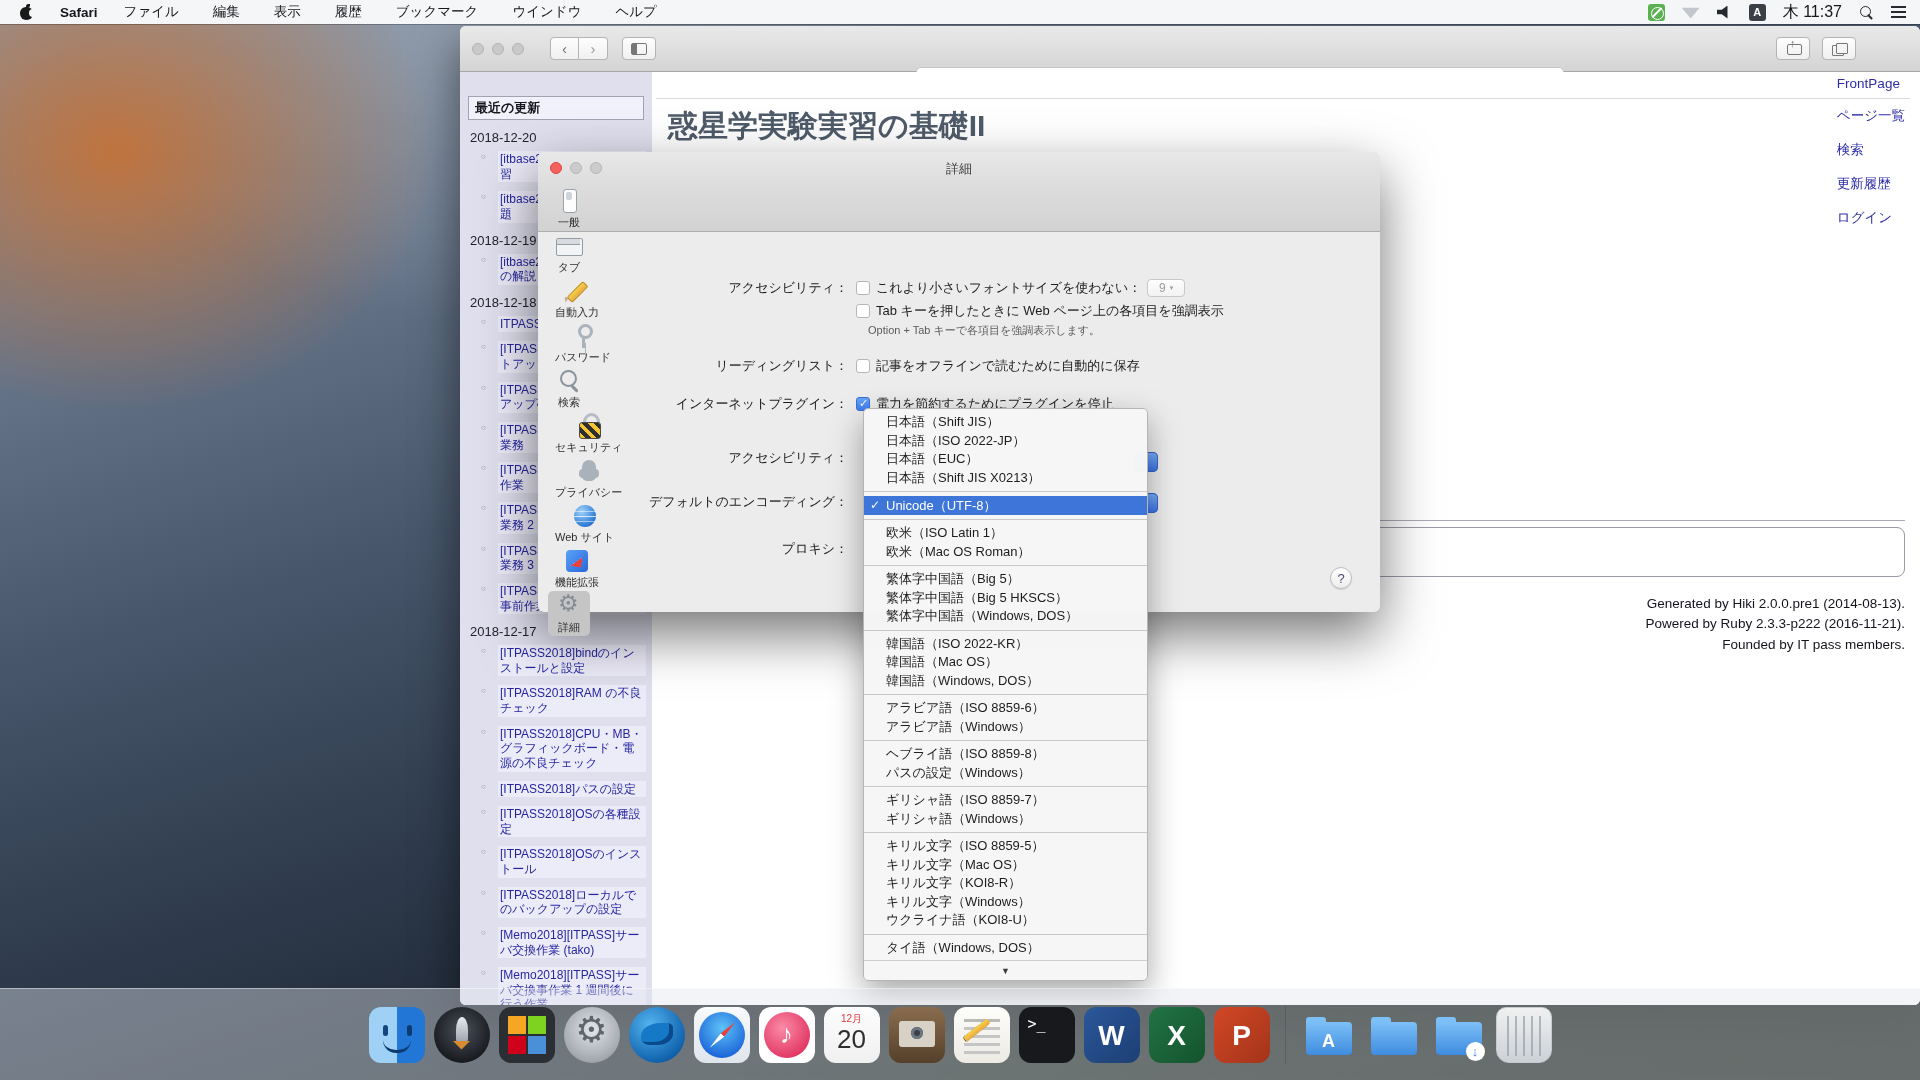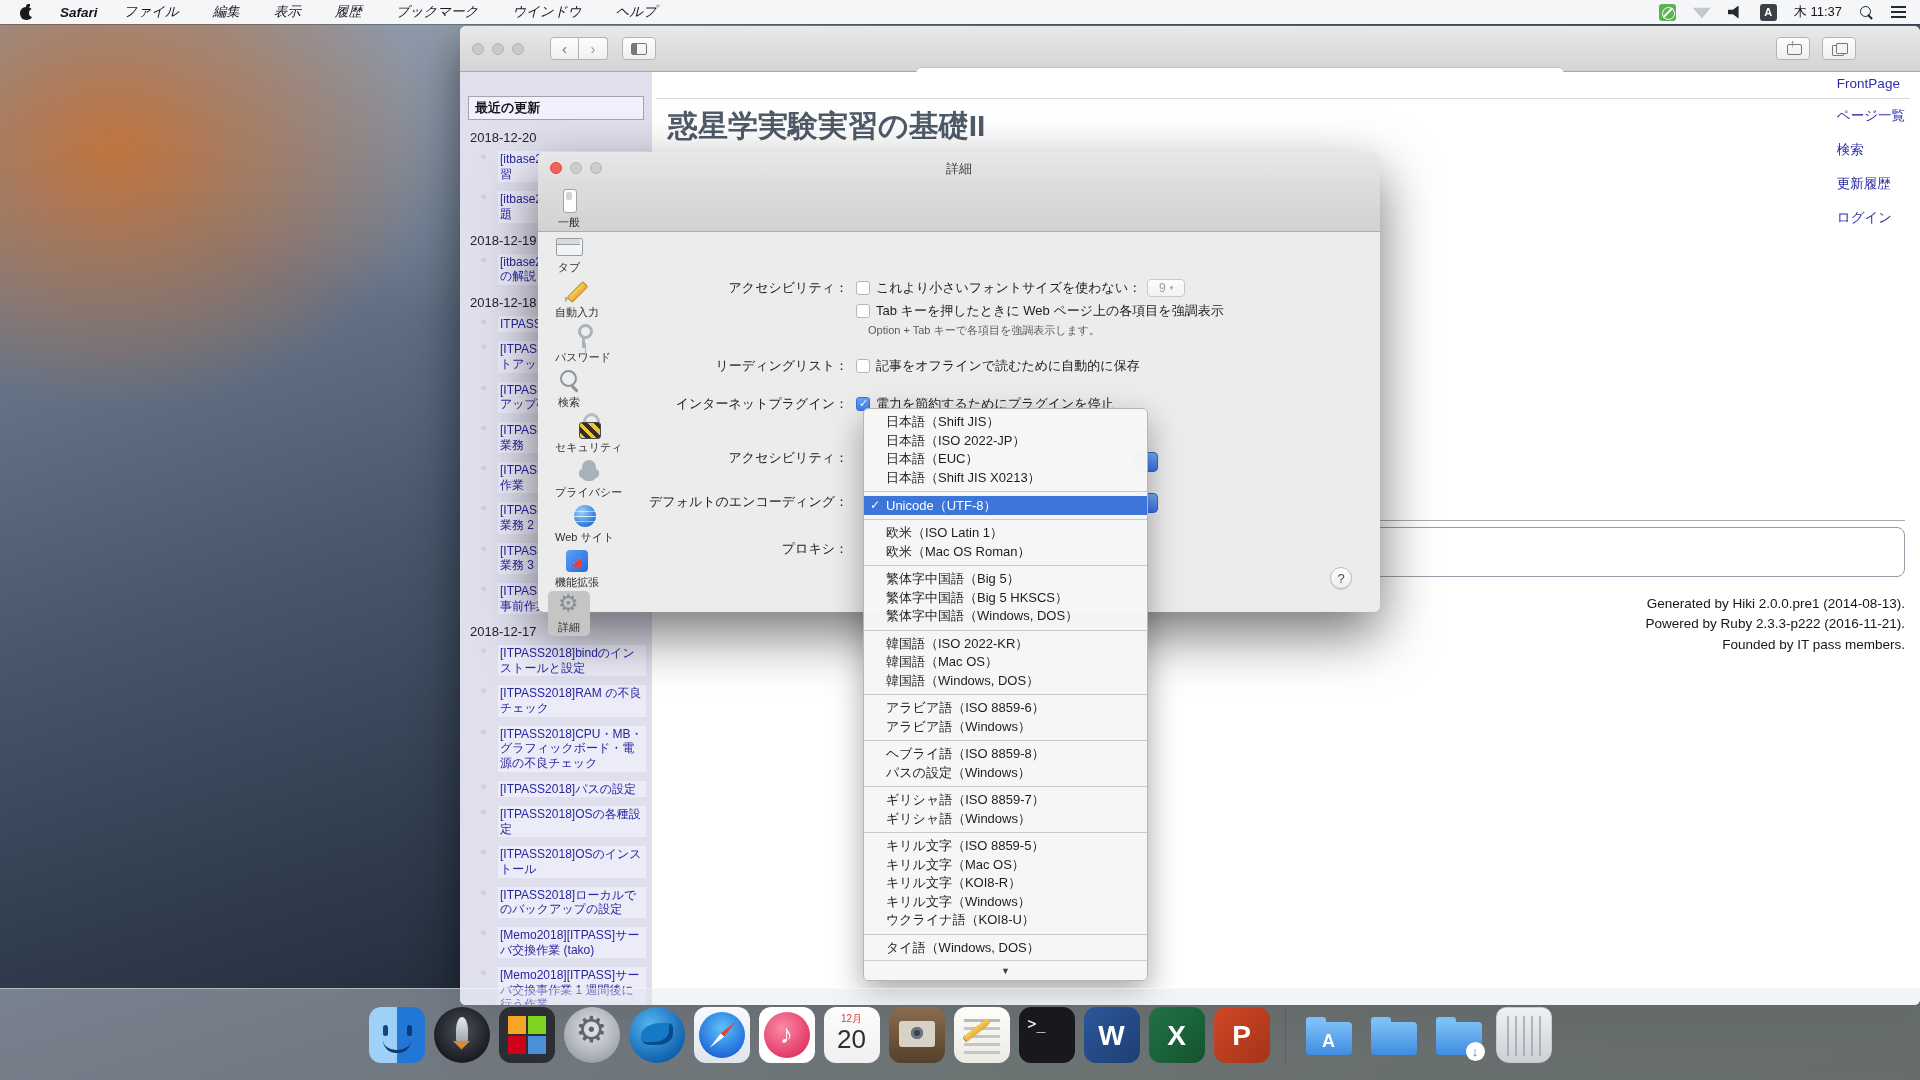--- a/index.html
+++ b/index.html
@@ -12,34 +12,34 @@
       radial-gradient(ellipse 520px 420px at 6% 14%, rgba(205,113,47,.85), rgba(205,113,47,0) 62%),
       radial-gradient(ellipse 700px 500px at 26% 2%, rgba(165,175,188,.55), rgba(165,175,188,0) 60%),
       radial-gradient(ellipse 900px 600px at 90% 96%, rgba(16,26,18,.9), rgba(16,26,18,0) 70%),
       linear-gradient(163deg,#8b97a6 0%,#66758a 22%,#47566b 40%,#334052 55%,#242e3d 68%,#1a231e 82%,#0e140f 100%);
   }
 
   
   .menubar { position:absolute; left:0; top:0; width:1920px; height:24px; z-index:50;
     background:#f5f6f8; display:flex; align-items:center; font-size:13.5px; color:#15171a;
     box-shadow:0 1px 0 rgba(0,0,0,.25); }
-  .mb-left { display:flex; align-items:center; gap:26px; padding-left:20px;font-style:italic; }
+  .mb-left { display:flex; align-items:center; gap:26px; padding-left:20px; }
   .apple-logo { position:relative; width:14px; height:16px; display:inline-block; }
   .apple-logo i { position:absolute; left:0; top:3px; width:13px; height:13px; background:#1a1a1a; border-radius:45% 45% 48% 48%; }
   .apple-logo i::after { content:""; position:absolute; right:-4px; top:2px; width:8px; height:8px; background:#f5f6f8; border-radius:50%; }
   .apple-logo i::before { content:""; position:absolute; left:6px; top:-3px; width:4px; height:4px; background:#1a1a1a; border-radius:60% 0 60% 0; }
   .mb-app { font-weight:bold; }
   .mb-right { margin-left:auto; display:flex; align-items:center; gap:17px; padding-right:14px; }
   .ic-screenshare { width:17px; height:17px; border-radius:3px; background:#5cb253; position:relative; }
   .ic-screenshare::before { content:""; position:absolute; left:3px; top:3px; width:11px; height:11px; border:1.6px solid #fff; border-radius:50%; }
   .ic-screenshare::after { content:""; position:absolute; left:8px; top:2px; width:1.6px; height:13px; background:#fff; transform:rotate(45deg); }
   .ic-wifi { width:18px; height:13px; background:#c4c8ce; clip-path:polygon(50% 100%, 0 18%, 100% 18%); border-radius:2px; }
   .ic-volume { width:15px; height:13px; background:#26292d; clip-path:polygon(0 32%, 34% 32%, 72% 0, 72% 100%, 34% 68%, 0 68%); }
   .ic-ime { width:17px; height:17px; border-radius:3px; background:#3b4046; color:#fff; font-size:11px; font-weight:bold; display:flex; align-items:center; justify-content:center; }
-  .mb-clock { font-size:13px; }
+  .mb-clock { font-size:16px; }
   .ic-spotlight { position:relative; width:15px; height:15px; }
   .ic-spotlight::before { content:""; position:absolute; left:1px; top:1px; width:9px; height:9px; border:1.8px solid #26292d; border-radius:50%; }
   .ic-spotlight::after { content:""; position:absolute; left:10px; top:9px; width:1.8px; height:6px; background:#26292d; transform:rotate(-45deg); }
   .ic-notif { width:15px; height:12px; background:linear-gradient(#26292d 0 2px, transparent 2px 5px, #26292d 5px 7px, transparent 7px 10px, #26292d 10px 12px); }
 
   
   .safari-window { position:absolute; left:460px; top:26px; width:1460px; height:979px; z-index:10;
     border-radius:6px; overflow:hidden; box-shadow:0 18px 45px rgba(0,0,0,.5); background:#fff; }
   .sf-toolbar { position:absolute; left:0; top:0; right:0; height:46px;
     background:linear-gradient(#e9e9e9,#d4d4d4); border-bottom:1px solid #a8a8a8;

